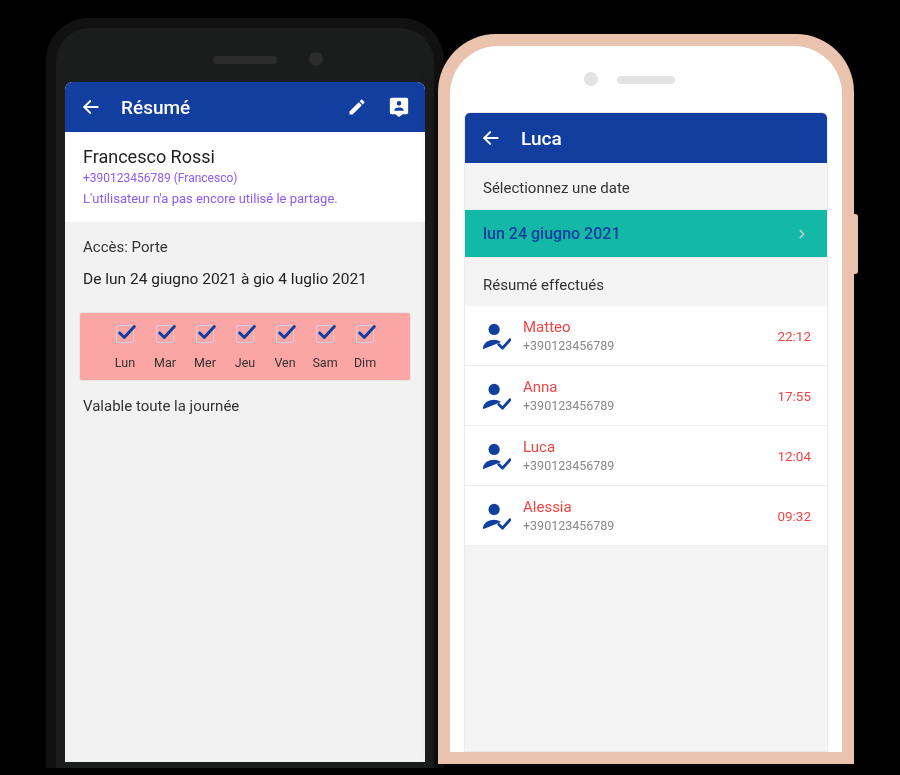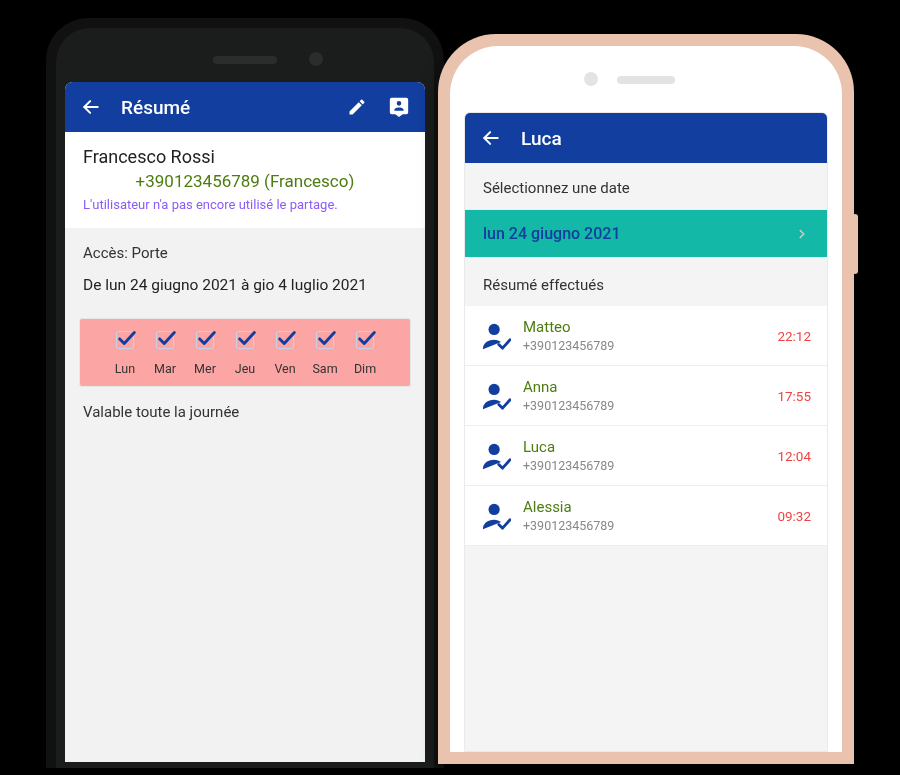--- a/index.html
+++ b/index.html
@@ -141,21 +141,21 @@
     cursor: pointer;
   }
   .icon-btn svg { display:block; }
 
   
   .user-block {
     background: #ffffff;
     padding: 14px 18px 16px;
   }
   .user-name { font-size: 18px; color: #222; }
-  .user-sub { font-size: 17px; color: #4d7c0f; margin-top: 4px; text-align: center; }
+  .user-sub { font-size: 12px; color: #8b5cf6; margin-top: 4px; }
   .user-note { font-size: 13px; color: #8b5cf6; margin-top: 6px; }
 
   .section {
     padding: 16px 18px 10px;
     background: #f2f2f2;
   }
   .section-label { font-size: 15px; color: #333; }
   .date-range { font-size: 15.5px; color: #222; margin-top: 14px; }
 
   .days-card {
@@ -221,21 +221,21 @@
     align-items: center;
     border-bottom: 1px solid #eee;
   }
   .access-item .avatar {
     width: 30px;
     height: 30px;
     margin-right: 12px;
     flex: 0 0 30px;
   }
   .access-item .info { flex: 1; }
-  .access-item .info .nm { font-size: 15px; color: #4d7c0f; }
+  .access-item .info .nm { font-size: 15px; color: #ef4444; }
   .access-item .info .ph { font-size: 12.5px; color: #888; margin-top: 2px; }
   .access-item .tm { font-size: 13.5px; color: #ef4444; }
 
 </style>
 </head>
 <body>
 
 <div class="phone-android">
   <div class="frame-inner">
     <div class="speaker"></div>

